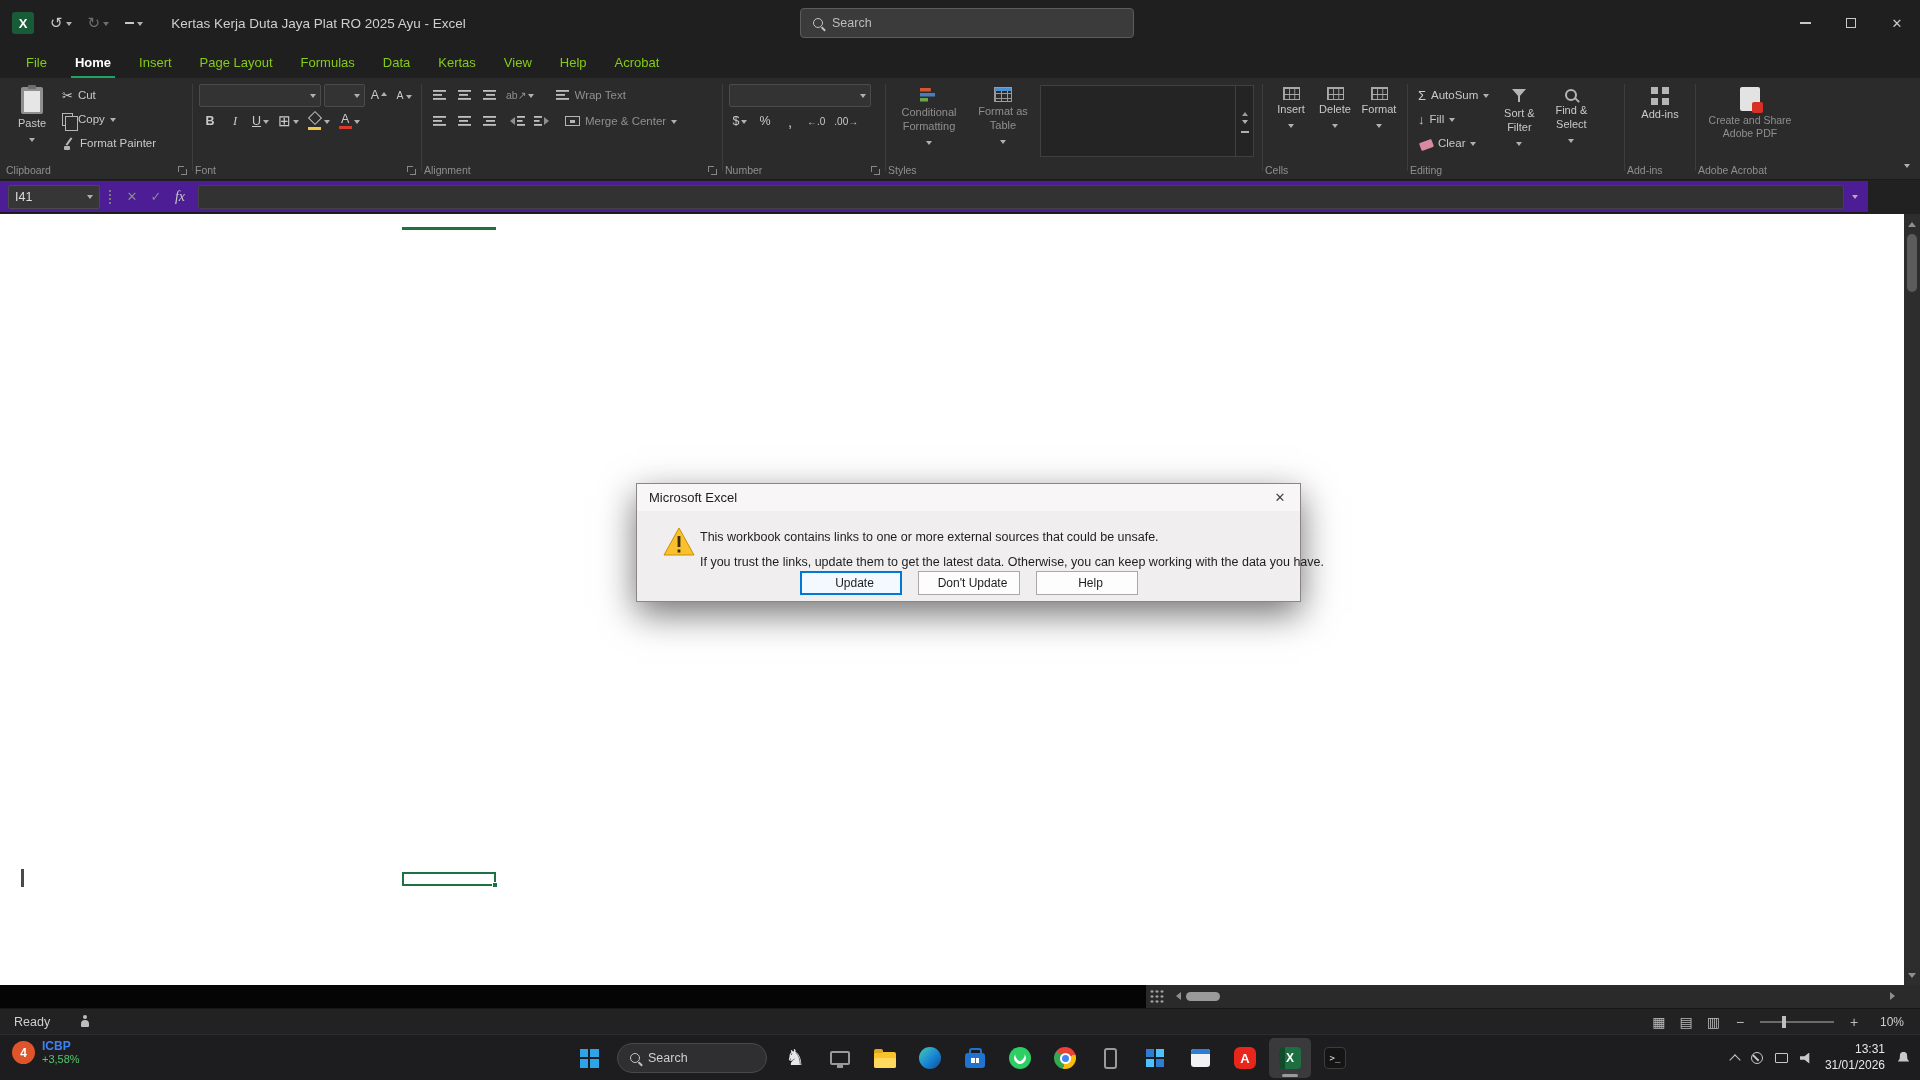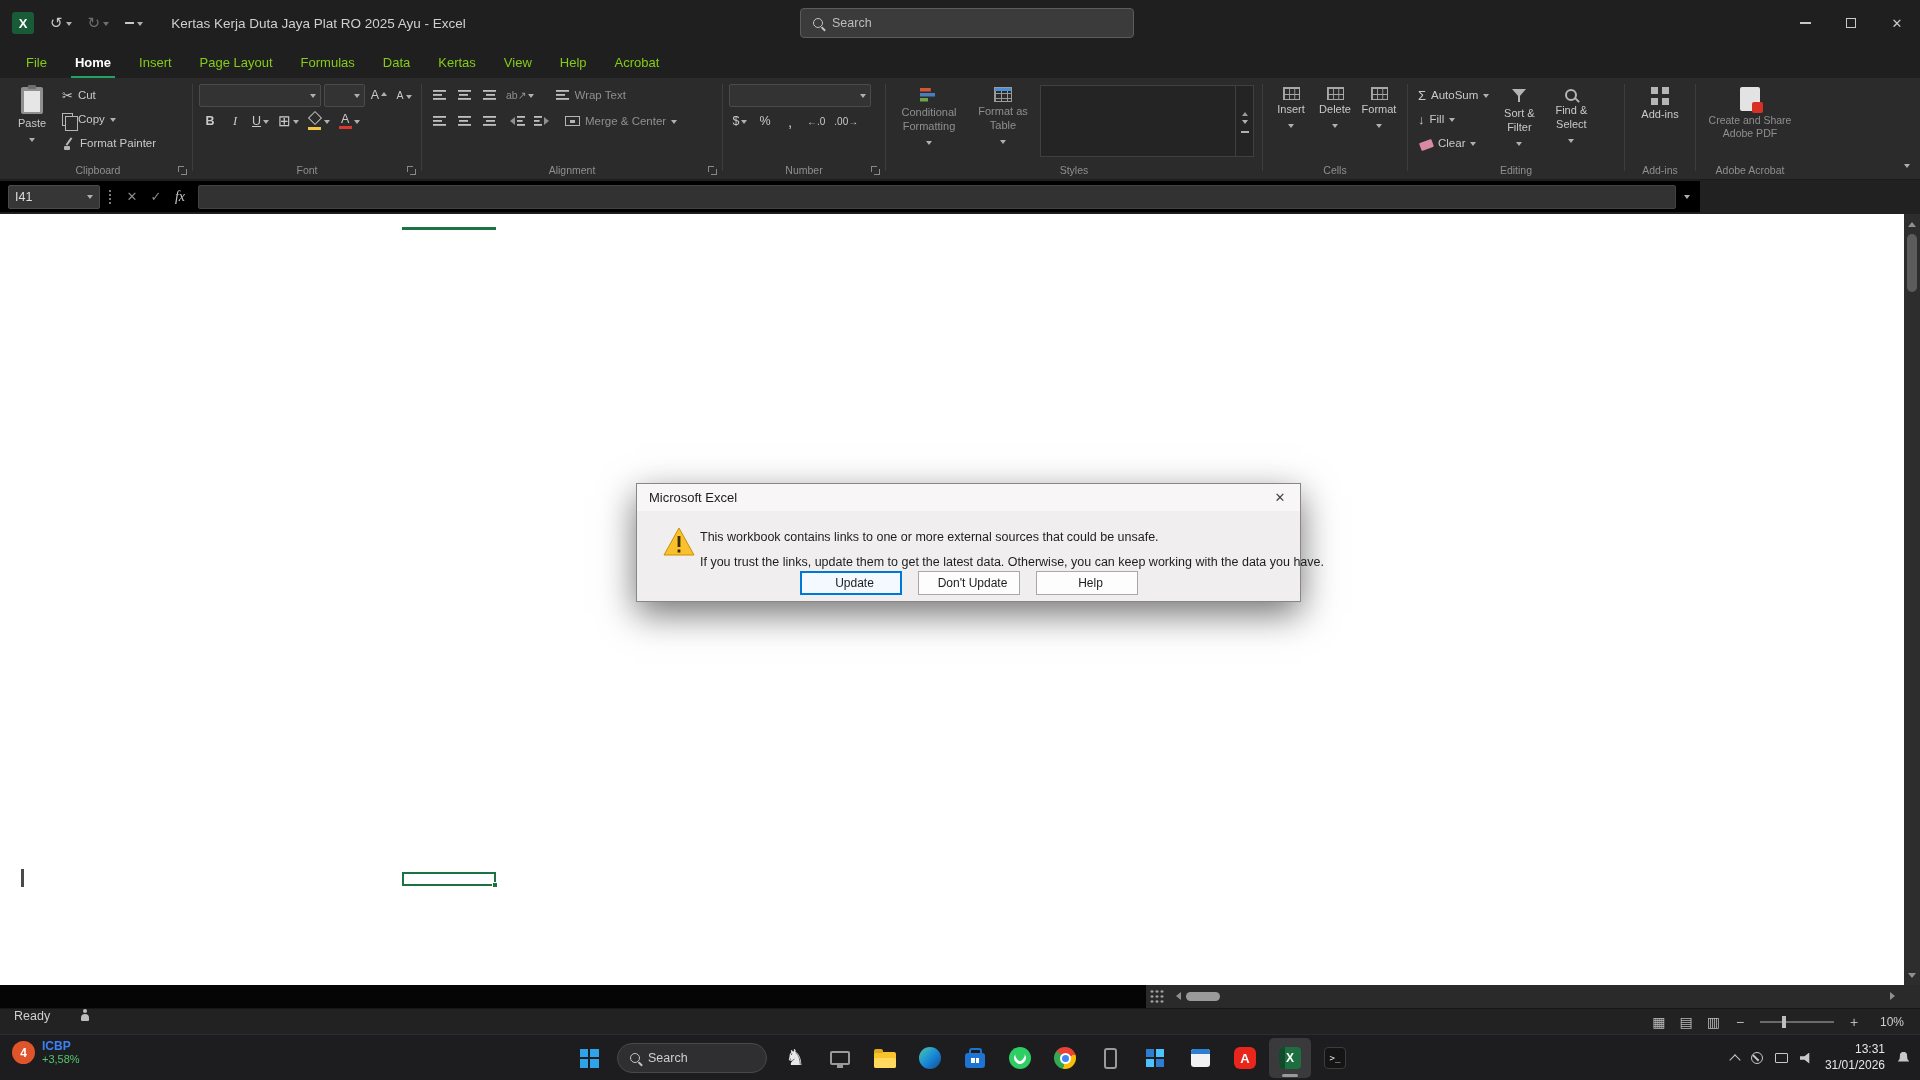--- a/index.html
+++ b/index.html
@@ -28,21 +28,21 @@
 
   
   .tabsrow { position:absolute; left:0; top:46px; width:1920px; height:32px; background:#1f1f1f; display:flex; align-items:stretch; padding-left:12px; }
   .rtab { padding:0 14px; display:flex; align-items:center; font-size:13px; color:#84cc16; position:relative; }
   .rtab.active { color:#ffffff; font-weight:bold;text-align:center; }
   .rtab.active::after { content:""; position:absolute; left:10px; right:10px; bottom:0; height:2.5px; background:#21a366; }
 
   
   .ribbon { position:absolute; left:0; top:78px; width:1920px; height:102px; background:#2b2b2b; display:flex; align-items:stretch; padding-left:6px; border-bottom:1px solid #1c1c1c; }
   .rgroup { position:relative; padding:4px 4px 18px 4px; flex:none; }
-  .rg-name { position:absolute; bottom:3px; left:0; right:0; text-align:center; font-size:10.5px; color:#8f8f8f; }
+  .rg-name { position:absolute; bottom:3px; left:0; right:0; text-align:left; font-size:10.5px; color:#8f8f8f; }
   .launch { position:absolute; right:3px; bottom:4px; width:9px; height:9px; opacity:.75; }
   .launch::before { content:""; position:absolute; left:0; top:0; width:5px; height:5px; border-left:1px solid #a8a8a8; border-top:1px solid #a8a8a8; }
   .launch::after { content:""; position:absolute; right:0; bottom:0; width:5px; height:5px; border-right:1px solid #a8a8a8; border-bottom:1px solid #a8a8a8; }
   .vd { width:1px; background:#3d3d3d; margin:6px 2px 8px 2px; flex:none; }
   .rg-body { display:flex; height:100%; }
   .bigbtn { display:flex; flex-direction:column; align-items:center; justify-content:flex-start; gap:3px; padding-top:5px; font-size:11px; color:#c9c9c9; text-align:center; line-height:1.25; }
   .smcol { display:flex; flex-direction:column; justify-content:flex-start; gap:2px; margin-left:4px; padding-top:2px; }
   .smbtn { display:flex; align-items:center; gap:5px; height:22px; padding:0 4px; font-size:11.5px; color:#c9c9c9; white-space:nowrap; }
   .g { font-size:13px; color:#c9c9c9; }
   .frow { display:flex; align-items:center; gap:3px; height:26px; }
@@ -84,21 +84,21 @@
   .ic-pdf::after { content:""; position:absolute; right:-3px; bottom:-2px; width:11px; height:11px; background:#d93025; border-radius:2px; }
   .gallery { width:214px; height:72px; background:#242424; border:1px solid #404040; position:relative; margin-top:3px; }
   .gside { position:absolute; right:0; top:0; bottom:0; width:18px; border-left:1px solid #404040; display:flex; flex-direction:column; align-items:center; justify-content:center; gap:4px; }
   .gside .caret { margin:0; }
   .gside .tri-up { margin:0; }
   .morebar { width:8px; height:1.5px; background:#b0b0b0; }
   .collapse-chev { position:absolute; right:10px; bottom:8px; }
   .dis { color:#8f8f8f; }
 
   
-  .fbar { position:absolute; left:0; top:181px; width:1700px; height:32px; background:#000000; display:flex; align-items:center; border-bottom:1px solid #1a1a1a; }
+  .fbar { position:absolute; left:0; top:181px; width:1868px; height:32px; background:#4c1d95; display:flex; align-items:center; border-bottom:1px solid #1a1a1a; }
   .namebox { width:92px; height:24px; margin-left:8px; background:#363636; border:1px solid #4a4a4a; border-radius:2px; display:flex; align-items:center; justify-content:space-between; padding:0 6px; font-size:12.5px; color:#dcdcdc; }
   .fdots { width:4px; height:16px; margin:0 8px; background-image:radial-gradient(circle,#7a7a7a 1px,transparent 1.4px); background-size:4px 4px; }
   .fbtn { width:24px; height:24px; display:flex; align-items:center; justify-content:center; font-size:13px; color:#8a8a8a; }
   .fbtn.fx { color:#c9c9c9; font-style:italic; font-family:"Liberation Serif",serif; font-size:14px; }
   .finput { flex:1; height:24px; background:#323232; border:1px solid #424242; border-radius:2px; margin:0 8px 0 6px; }
   .fexpand { margin-right:10px; }
 
   
   .sheet { position:absolute; left:0; top:214px; width:1904px; height:771px; background:#ffffff; }
   .sel-top { position:absolute; left:402px; top:13px; width:94px; height:2.5px; background:#1a7340; }
@@ -115,21 +115,21 @@
 
   
   .hstrip { position:absolute; left:0; top:985px; width:1920px; height:23px; background:#2a2a2a; }
   .tabs-black { position:absolute; left:0; top:0; width:1146px; height:23px; background:#050505; }
   .hgrip { position:absolute; left:1150px; top:4px; width:14px; height:15px; background-image:radial-gradient(circle,#a0a0a0 1.1px,transparent 1.5px); background-size:5px 5px; background-position:center; }
   .ha-left { position:absolute; left:1172px; top:7px; }
   .hthumb { position:absolute; left:1186px; top:7px; width:34px; height:9px; background:#9a9a9a; border-radius:5px; }
   .ha-right { position:absolute; left:1886px; top:7px; }
 
   
-  .statusbar { position:absolute; left:0; top:1008px; width:1920px; height:26px; background:#222222; display:flex; border-top:1px solid #161616; }
+  .statusbar { position:absolute; left:0; top:1008px; width:1920px; height:26px; background:#222222; display:flex; align-items:center; border-top:1px solid #161616; }
   .st-ready { margin-left:14px; font-size:12.5px; color:#cfcfcf; }
   .person { width:14px; height:14px; position:relative; margin-left:28px; }
   .person::before { content:""; position:absolute; left:5px; top:0; width:4px; height:4px; border-radius:50%; background:#bdbdbd; }
   .person::after { content:""; position:absolute; left:3px; top:5px; width:8px; height:7px; border-radius:4px 4px 1px 1px; background:#bdbdbd; }
   .st-right { margin-left:auto; display:flex; align-items:center; gap:14px; margin-right:16px; }
   .viewbtn { font-size:14px; color:#bdbdbd; }
   .zoomsym { font-size:14px; color:#bdbdbd; width:12px; text-align:center; }
   .ztrack { width:74px; height:2px; background:#6b6b6b; position:relative; }
   .zthumb { position:absolute; left:22px; top:-5px; width:4px; height:12px; background:#bdbdbd; }
   .st-zoom { font-size:12px; color:#cfcfcf; min-width:30px; text-align:right; }

